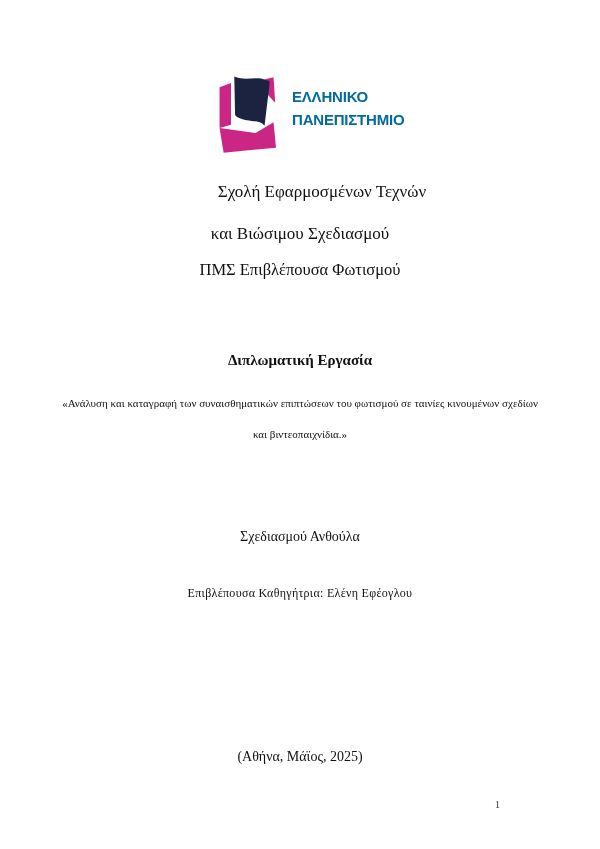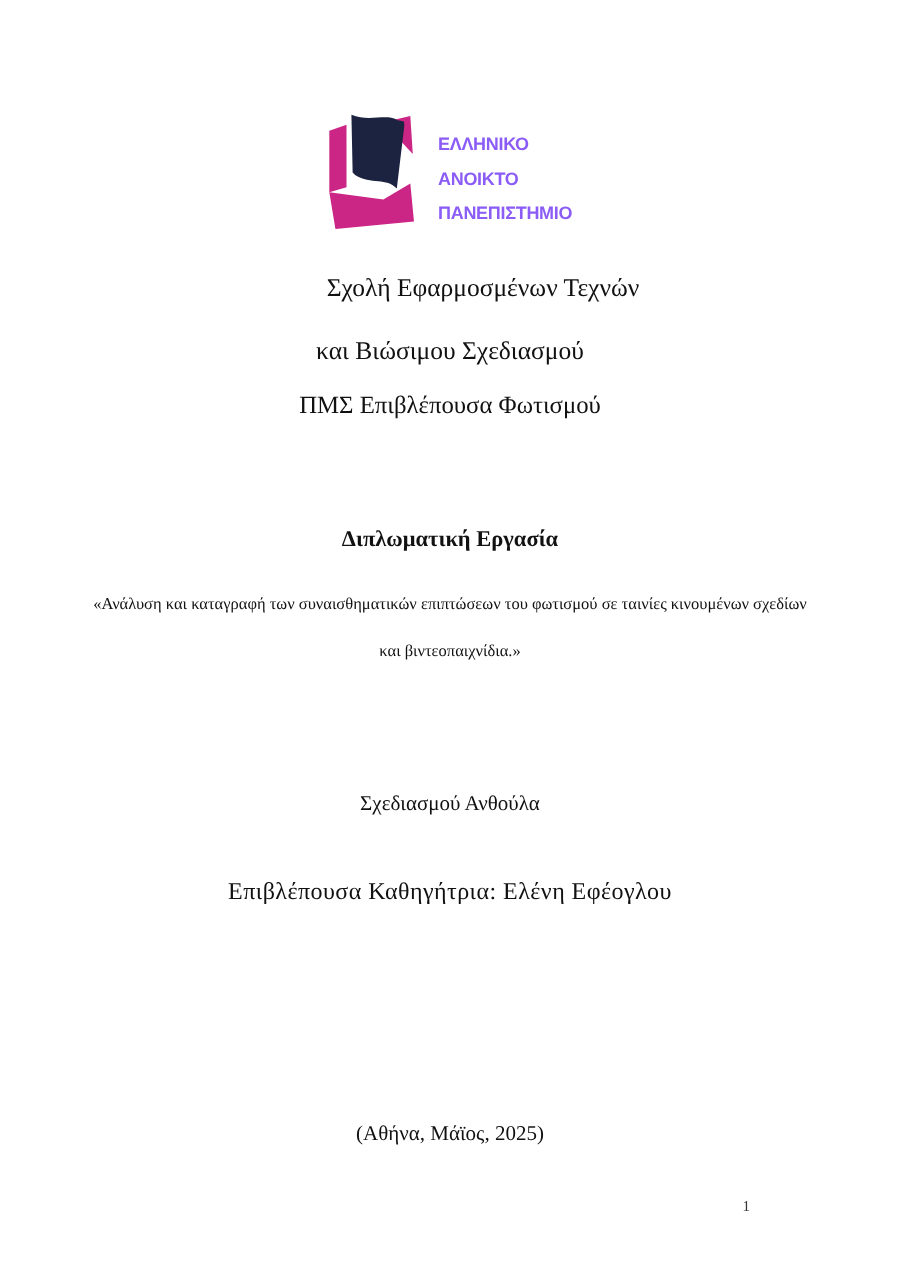--- a/index.html
+++ b/index.html
@@ -29,42 +29,42 @@
     top: 73px;
     width: 72px;
     height: 84px;
   }
   .logo-text {
     position: absolute;
     left: 292px;
     top: 85px;
     font-family: "Liberation Sans", "DejaVu Sans", sans-serif;
     font-weight: bold;
-    font-size: 12px;
+    font-size: 15px;
     line-height: 23px;
     letter-spacing: -0.2px;
-    color: #8b5cf6;
+    color: #0369a1;
     white-space: nowrap;
   }
   
   .school-line1 { top: 182px; font-size: 17px; padding-left: 44px; }
   .school-line2 { top: 224px; font-size: 17px; }
   .school-program { top: 260px; font-size: 16.5px; }
   .thesis-type { top: 352px; font-size: 15px; font-weight: bold; }
   .thesis-title {
     top: 388px;
     font-size: 11px;
     line-height: 31px;
   }
   .thesis-title .inner {
     display: inline-block;
     max-width: 490px;
   }
   .author-name { top: 529px; font-size: 14px; }
-  .supervisor-line { top: 586px; font-size: 16px; letter-spacing: 0.3px; }
+  .supervisor-line { top: 586px; font-size: 12px; letter-spacing: 0.3px; }
   .date-line { top: 749px; font-size: 14px; }
   .page-number {
     position: absolute;
     left: 495px;
     top: 799px;
     font-size: 10px;
     color: #333333;
   }
 </style>
 </head>
@@ -78,21 +78,20 @@
       <path d="M8,16 L22,11 L22,62 L8,66 Z" fill="#cb2585"></path>
 
       <path d="M8,66 L52,72 L74,59 L77,90 L13,96 Z" fill="#cb2585"></path>
 
       <path d="M52,9 L74,4 L76,35 Z" fill="#cb2585"></path>
 
       <path d="M26,3 C40,9 54,2 63,7 C67,9 70,6 69,13 L63,63 C55,54 42,60 29,52 L27,50 Z" fill="#1b2340"></path>
     </svg>
     <div class="logo-text">
       <div>ΕΛΛΗΝΙΚΟ</div>
-      <div>ΑΝΟΙΚΤΟ</div>
       <div>ΠΑΝΕΠΙΣΤΗΜΙΟ</div>
     </div>
   </div>
 
   <div class="center school-line1">Σχολή Εφαρμοσμένων Τεχνών</div>
   <div class="center school-line2">και Βιώσιμου Σχεδιασμού</div>
   <div class="center school-program">ΠΜΣ Επιβλέπουσα Φωτισμού</div>
 
   <div class="center thesis-type">Διπλωματική Εργασία</div>
   <div class="center thesis-title">

